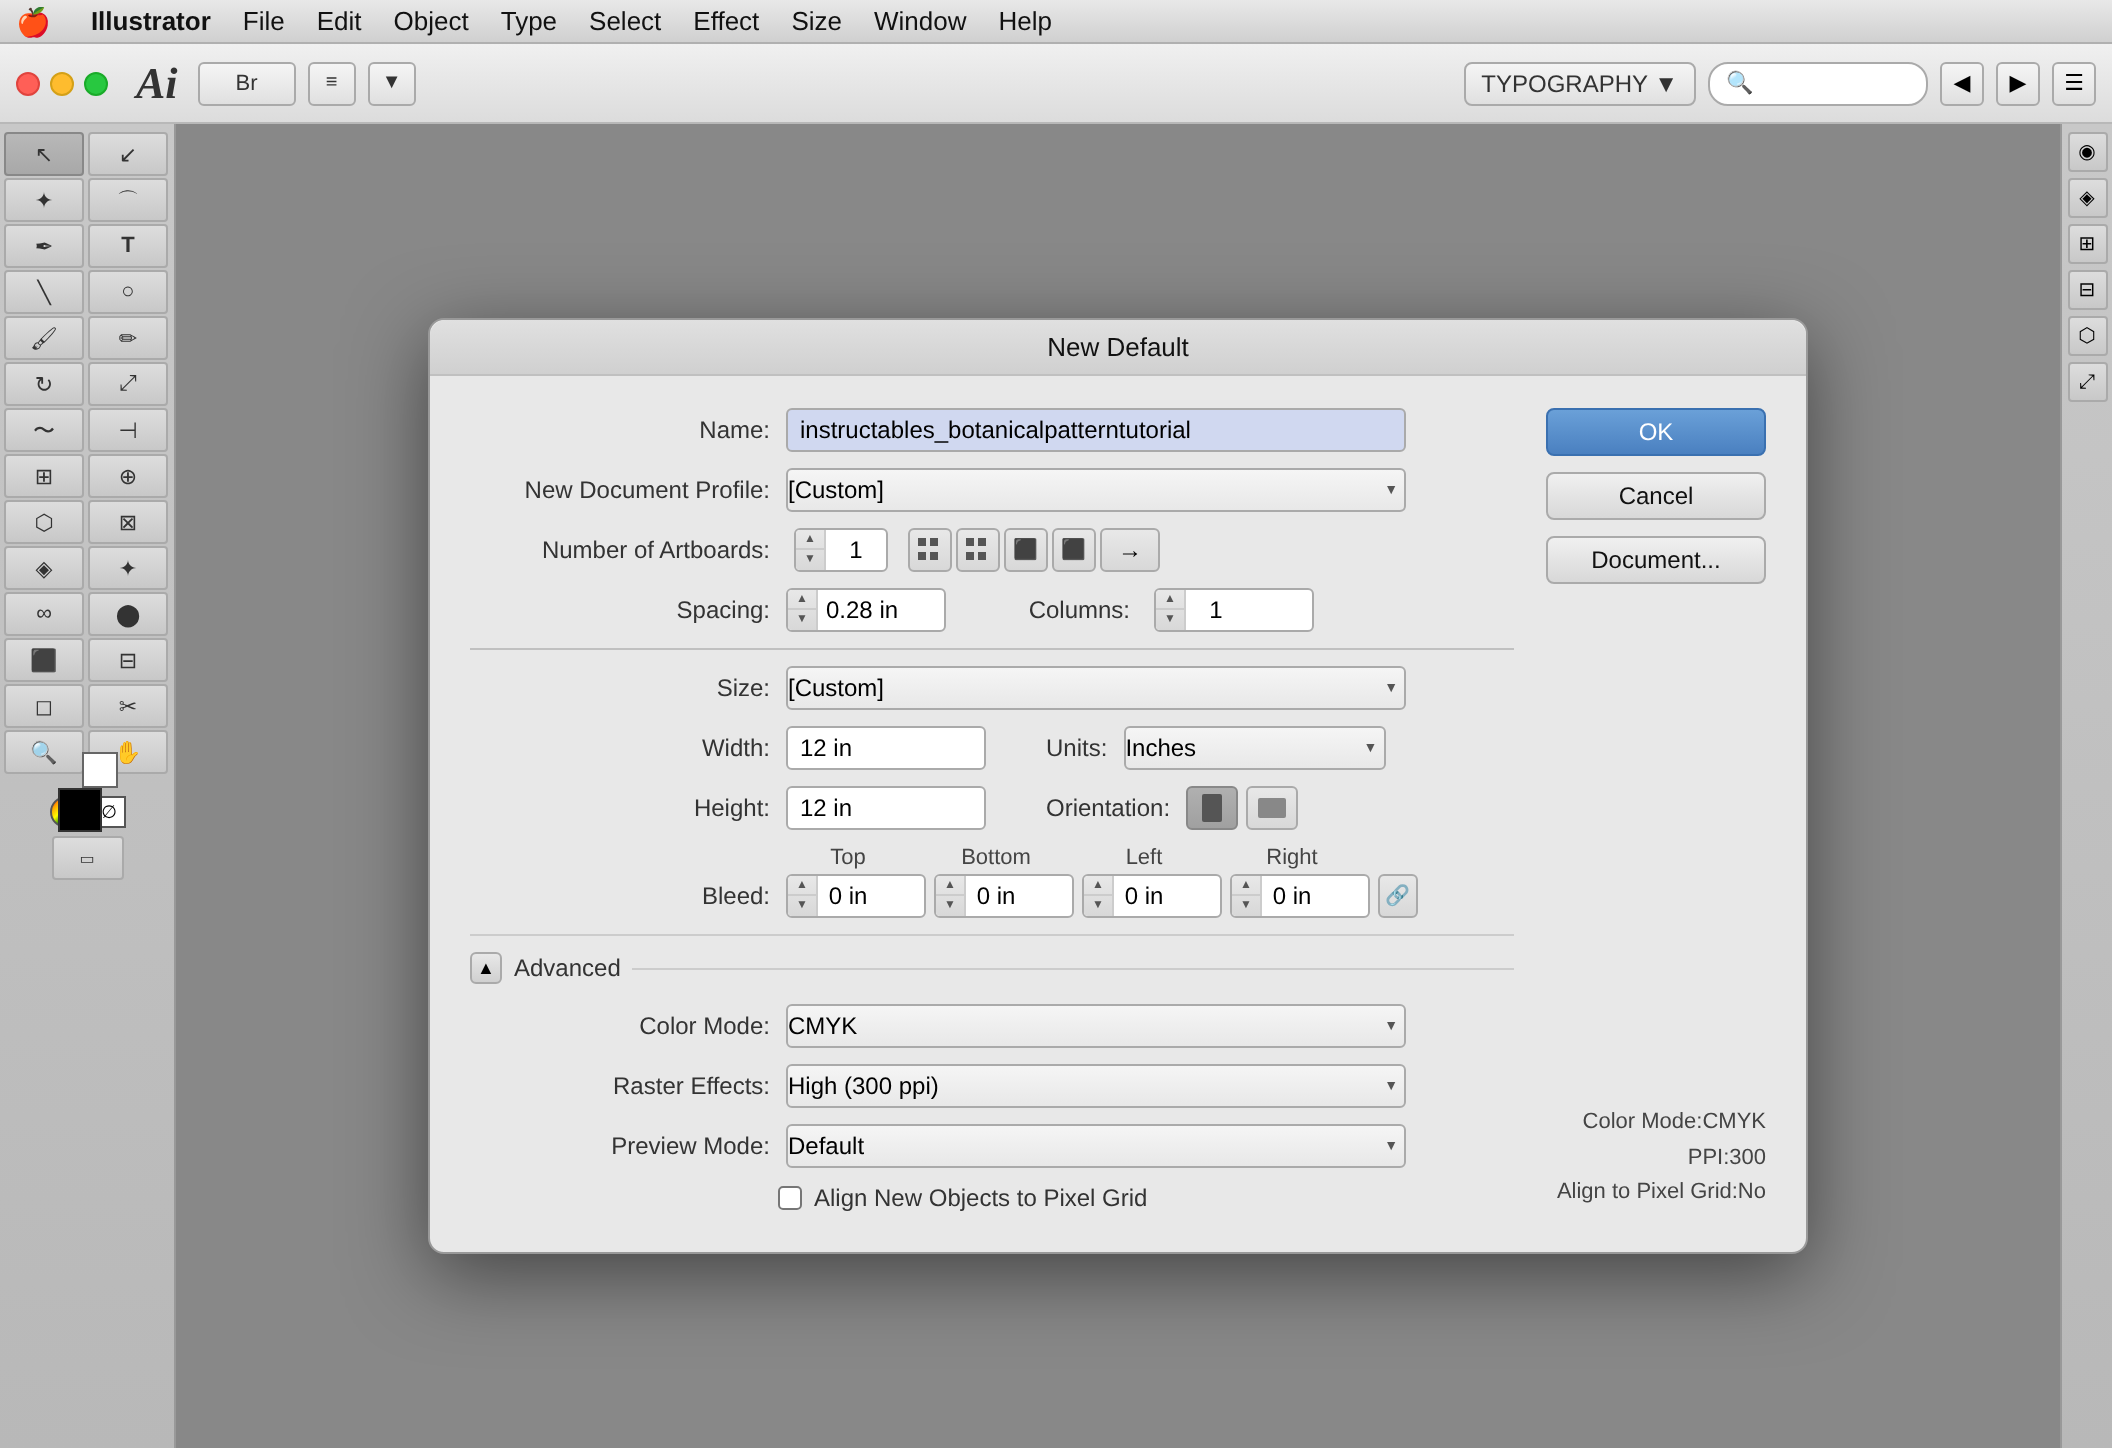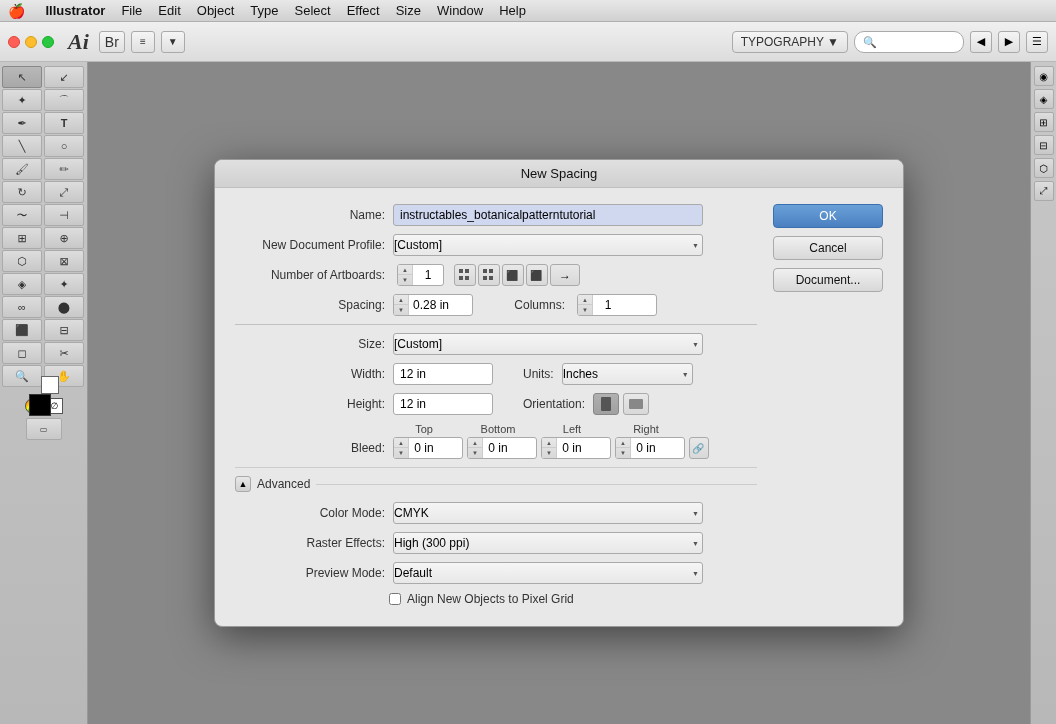--- a/index.html
+++ b/index.html
@@ -524,21 +524,21 @@
   <span class="menu-item">Help</span>
 </div>
 
 <div class="toolbar">
   <div class="traffic-lights">
     <div class="traffic-light tl-red"></div>
     <div class="traffic-light tl-yellow"></div>
     <div class="traffic-light tl-green"></div>
   </div>
   <span class="ai-logo">Ai</span>
-  <div class="toolbar-btn" style="font-size:14px; width:26px;">Br</div>
+  <div class="toolbar-btn" style="font-size:11px; width:49px;">Br</div>
   <div class="toolbar-btn">≡</div>
   <div class="toolbar-btn">▼</div>
   <div class="toolbar-spacer"></div>
   <div class="typography-dropdown">
     <span>TYPOGRAPHY ▼</span>
   </div>
   <input class="search-box" type="text" placeholder="🔍" style="">
   <div class="toolbar-right-btn">◀</div>
   <div class="toolbar-right-btn">▶</div>
   <div class="toolbar-right-btn">☰</div>
@@ -602,21 +602,21 @@
       <div style="display:flex;flex-direction:column;align-items:center;gap:2px;">
         <div class="tool-btn" style="width:36px;font-size:8px;">▭</div>
       </div>
     </div>
   </div>
 
   <div class="main-canvas">
 
     <div class="dialog-overlay">
       <div class="dialog">
-        <div class="dialog-title-bar">New Spacing</div>
+        <div class="dialog-title-bar">New Default</div>
         <div class="dialog-content">
           <div class="dialog-form">
 
             <div class="form-row">
               <span class="form-label">Name:</span>
               <input class="form-input name-input" type="text" value="instructables_botanicalpatterntutorial" style="">
             </div>
 
             <div class="form-row">
               <span class="form-label">New Document Profile:</span>
@@ -802,20 +802,27 @@
             </div>
 
           </div>
 
           <div style="display:flex;flex-direction:column;gap:0;">
             <div class="dialog-buttons">
               <button class="dialog-btn primary">OK</button>
               <button class="dialog-btn">Cancel</button>
               <button class="dialog-btn">Document...</button>
             </div>
+            <div style="margin-top:auto;padding-top:140px;">
+              <div class="info-panel">
+                <div>Color Mode:CMYK</div>
+                <div>PPI:300</div>
+                <div>Align to Pixel Grid:No</div>
+              </div>
+            </div>
           </div>
 
         </div>
       </div>
     </div>
   </div>
 
   <div class="right-panel">
     <div class="right-btn">◉</div>
     <div class="right-btn">◈</div>

